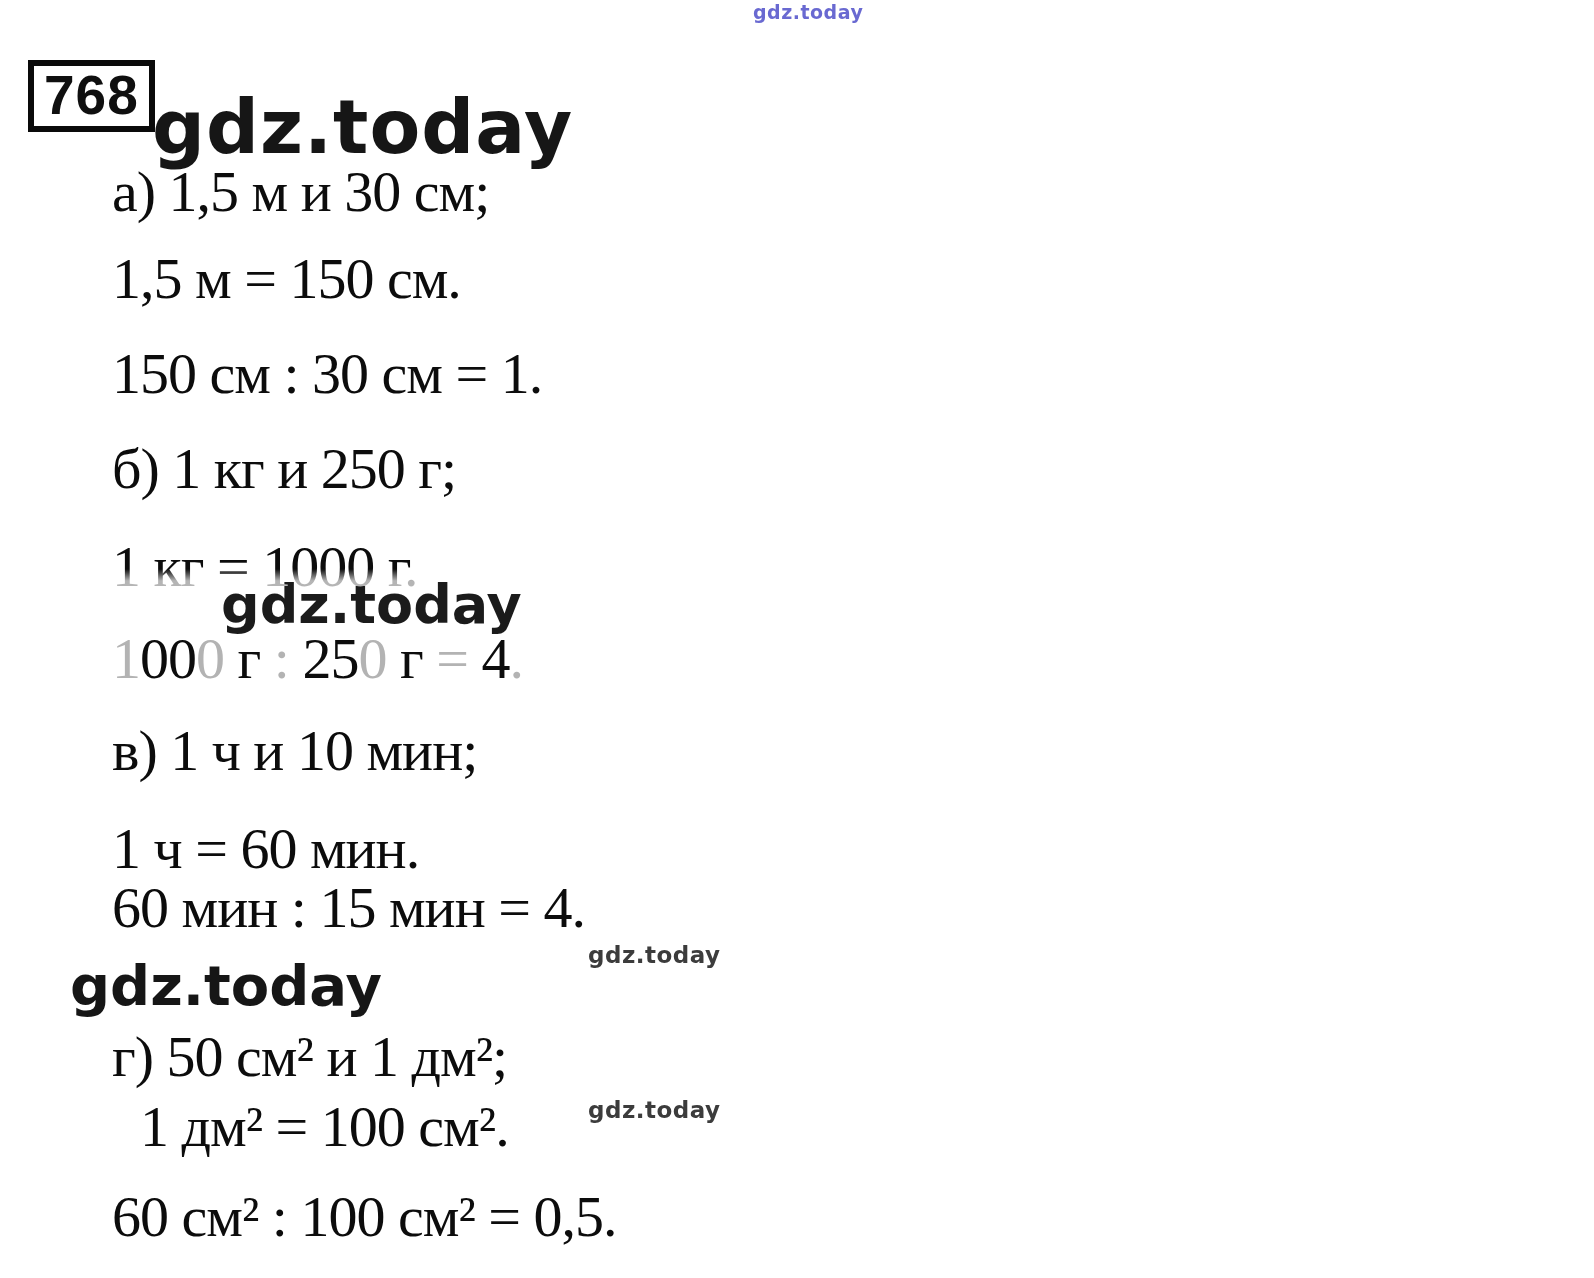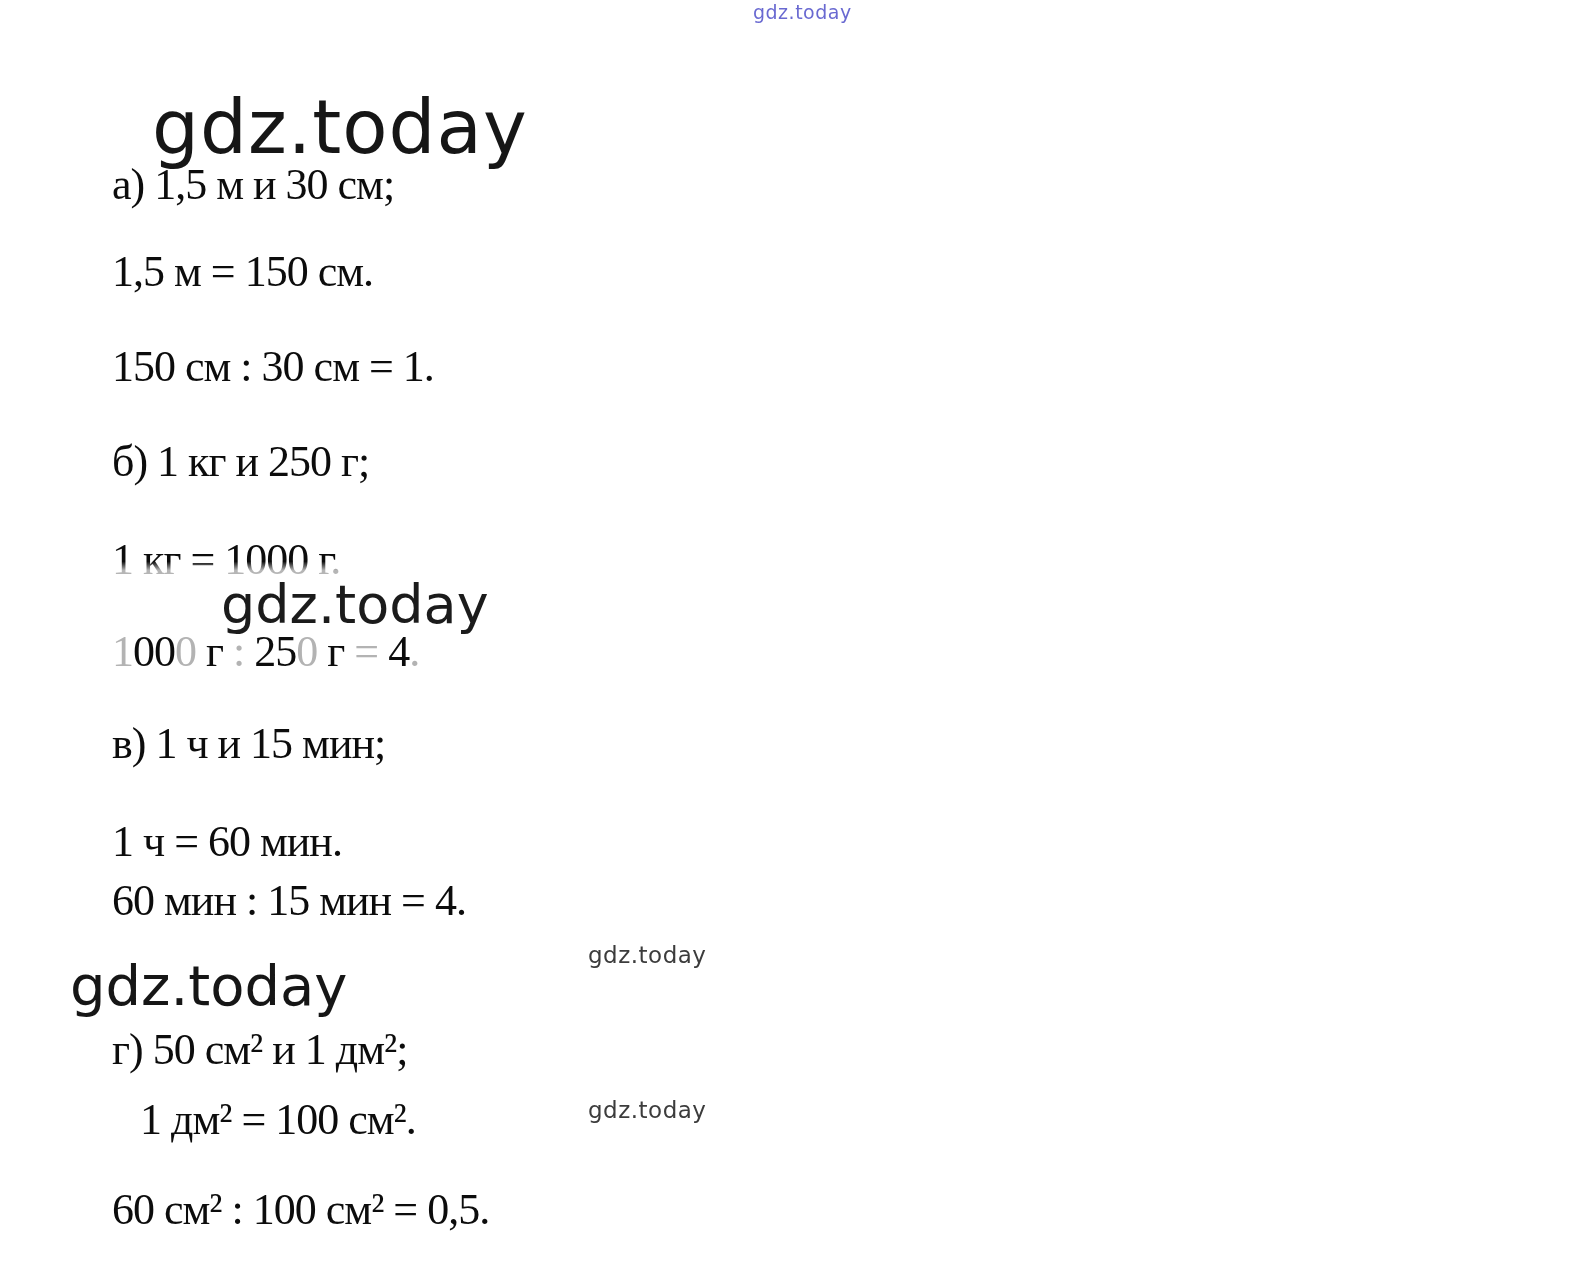--- a/index.html
+++ b/index.html
@@ -6,21 +6,21 @@
   .canvas{
     position:relative;
     width:1594px;height:1278px;
     background:#ffffff;
     overflow:hidden;
   }
   
   .wm{
     position:absolute;
     font-family:"DejaVu Sans","Liberation Sans",sans-serif;
-    font-weight:400;
+    font-weight:700;
     line-height:1;
     white-space:nowrap;
     pointer-events:none;
   }
   .wm-blue{left:753px;top:3px;font-size:19px;color:#4f4fc9;opacity:.85;letter-spacing:.5px;}
   .wm-header{left:152px;top:90px;font-size:74px;color:#161616;letter-spacing:1px;}
   .wm-middle{left:221px;top:578px;font-size:54px;color:#1b1b1b;}
   .wm-bottomleft{left:70px;top:958px;font-size:56px;color:#161616;}
   .wm-small1{left:588px;top:944px;font-size:23px;color:#3c3c3c;letter-spacing:.5px;}
   .wm-small2{left:588px;top:1099px;font-size:23px;color:#3c3c3c;letter-spacing:.5px;}
@@ -36,21 +36,21 @@
     font-size:55px;line-height:56px;
     color:#0f0f0f;
     letter-spacing:1px;
   }
 
   
   .sline{
     position:absolute;
     left:112px;
     font-family:"Liberation Serif","DejaVu Serif",serif;
-    font-size:44px;
+    font-size:58px;
     line-height:1.05;
     color:#0c0c0c;
     white-space:nowrap;
     letter-spacing:-1px;
   }
   .tone-ink{color:#0c0c0c;}
   .tone-gray{color:#b3b3b3;}
   .tone-fade{color:#0c0c0c;}
   @supports ((-webkit-background-clip:text) or (background-clip:text)){
     .tone-fade{
@@ -61,39 +61,42 @@
     }
   }
 </style>
 </head>
 <body>
 
 <div class="canvas">
 
   <div class="wm wm-blue">gdz.today</div>
 
+  <div class="problem-box">
+    <span>768</span>
+  </div>
 
   <div class="wm wm-header">gdz.today</div>
 
   <div class="wm wm-middle">gdz.today</div>
 
   <div class="wm wm-bottomleft">gdz.today</div>
 
   <div class="wm wm-small1">gdz.today</div>
 
   <div class="wm wm-small2">gdz.today</div>
 
   <div id="lines">
       <div class="sline" style="top: 162px;"><span class="tone-ink">а) 1,5 м и 30 см;</span></div>
       <div class="sline" style="top: 249px;"><span class="tone-ink">1,5 м = 150 см.</span></div>
       <div class="sline" style="top: 344px;"><span class="tone-ink">150 см : 30 см = 1.</span></div>
       <div class="sline" style="top: 439px;"><span class="tone-ink">б) 1 кг и 250 г;</span></div>
       <div class="sline" style="top: 537px;"><span class="tone-fade">1 кг = 1000 г.</span></div>
       <div class="sline" style="top: 629px;"><span class="tone-gray">1</span><span class="tone-ink">00</span><span class="tone-gray">0</span><span class="tone-ink"> г </span><span class="tone-gray">:</span><span class="tone-ink"> 2</span><span class="tone-ink">5</span><span class="tone-gray">0</span><span class="tone-ink"> г </span><span class="tone-gray">=</span><span class="tone-ink"> 4</span><span class="tone-gray">.</span></div>
-      <div class="sline" style="top: 721px;"><span class="tone-ink">в) 1 ч и 15 мин;</span></div>
+      <div class="sline" style="top: 721px;"><span class="tone-ink">в) 1 ч и 10 мин;</span></div>
       <div class="sline" style="top: 819px;"><span class="tone-ink">1 ч = 60 мин.</span></div>
       <div class="sline" style="top: 878px;"><span class="tone-ink">60 мин : 15 мин = 4.</span></div>
       <div class="sline" style="top: 1027px;"><span class="tone-ink">г) 50 см² и 1 дм²;</span></div>
       <div class="sline" style="top: 1097px; margin-left: 28px;"><span class="tone-ink">1 дм² = 100 см².</span></div>
       <div class="sline" style="top: 1187px;"><span class="tone-ink">60 см² : 100 см² = 0,5.</span></div>
     </div>
 
 </div>
 
 </body></html>

